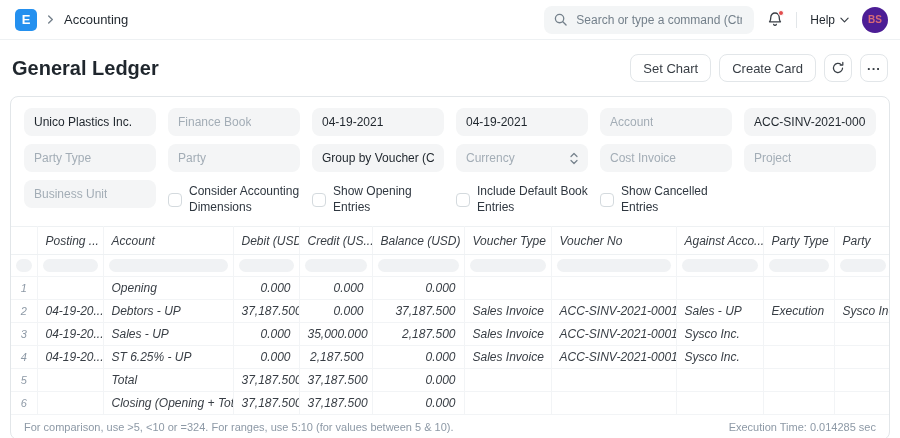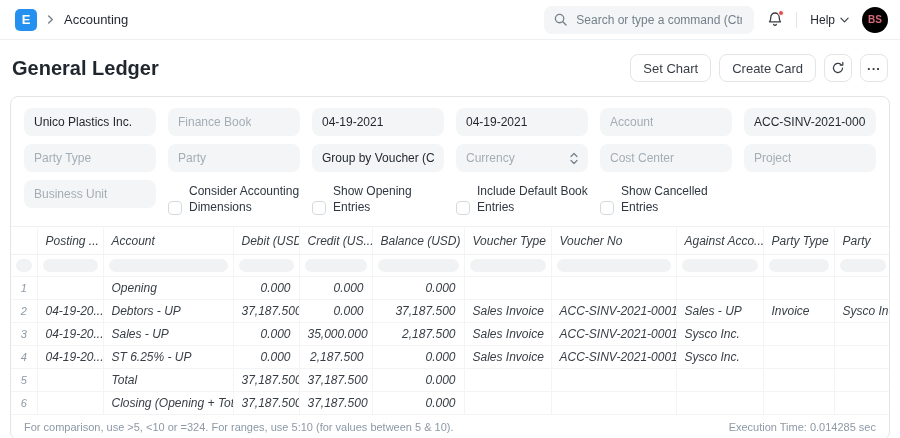--- a/index.html
+++ b/index.html
@@ -22,41 +22,41 @@
   .search-box { width:210px; height:28px; background:#f3f5f6; border-radius:8px;
     display:flex; align-items:center; gap:7px; padding:0 10px; }
   .search-box input { flex:1; border:none; outline:none; background:transparent;
     font-size:12px; color:#4c5a67; font-family:inherit; }
   .search-box input::placeholder { color:#74808b; }
   .bell-wrap { position:relative; display:flex; align-items:center; cursor:pointer; }
   .bell-dot { position:absolute; top:-1px; right:-1px; width:6px; height:6px;
     border-radius:50%; background:#e24c4c; border:1px solid #fff; }
   .nav-divider { width:1px; height:16px; background:#e2e6e9; }
   .help { display:flex; align-items:center; gap:5px; font-size:12px; color:#1f262d; cursor:pointer; }
-  .avatar { width:26px; height:26px; border-radius:50%; background:#000000; color:#d66a77;
+  .avatar { width:26px; height:26px; border-radius:50%; background:#4c1d95; color:#d66a77;
     font-size:10px; font-weight:bold; display:flex; align-items:center; justify-content:center; cursor:pointer; }
   
   .page-header { display:flex; align-items:center; justify-content:space-between; padding:14px 12px; }
   .page-title { margin:0; font-size:20px; font-weight:bold; color:#1f262d; }
   .actions { display:flex; align-items:center; gap:8px; }
   .btn { height:28px; padding:11px 12px; background:#fff; border:1px solid #e2e6e9; border-radius:8px;
     font-size:13px; color:#383e45; display:flex; align-items:center; justify-content:center; cursor:pointer; }
   .btn-icon { width:28px; padding:0; color:#383e45; }
   .btn-more { letter-spacing:1px; font-weight:bold; padding-bottom:6px; }
   
   .card { margin:0 10px; background:#fff; border:1px solid #e2e6e9; border-radius:8px; overflow:hidden; }
   .filters { padding:11px 13px; display:flex; flex-direction:column; gap:8px; }
   .filter-grid { display:grid; grid-template-columns:repeat(6,1fr); column-gap:12px; row-gap:8px; }
   .filter-input { height:28px; background:#f4f5f6; border-radius:8px; padding:0 10px;
     display:flex; align-items:center; justify-content:space-between; gap:4px;
     font-size:12px; color:#1f262d; overflow:hidden; cursor:text; }
   .filter-input.ph .fi-text { color:#a3adb6; }
   .fi-text { white-space:nowrap; overflow:hidden; }
   .fi-arrows { display:flex; flex:none; color:#74808b; }
-  .checkbox-item { display:flex; align-items:flex-end; gap:7px; padding-top:3px;
+  .checkbox-item { display:flex; align-items:center; gap:7px; padding-top:3px;
     font-size:12px; color:#2f3740; cursor:pointer; line-height:1.35; }
   .checkbox-box { flex:none; width:14px; height:14px; margin-top:1px; background:#fff;
     border:1px solid #d4dade; border-radius:4px; }
   
   .dt { width:100%; border-collapse:collapse; table-layout:fixed; border-top:1px solid #eef1f3;font-style:italic; }
   .dt th { height:28px; font-weight:normal; font-size:12px; color:#383e45; text-align:left;
     padding:0 8px; border-right:1px solid #f2f4f6; border-bottom:1px solid #eef1f3;
     white-space:nowrap; overflow:hidden; cursor:pointer; }
   .dt td { height:23px; font-size:12px; color:#383e45; padding:0 8px;
     border-right:1px solid #f2f4f6; border-bottom:1px solid #f2f4f6;
@@ -168,21 +168,21 @@
         <div class="filter-input ph">
           <span class="fi-text">Currency</span>
           <span class="fi-arrows">
             <svg width="8" height="13" viewBox="0 0 8 13" fill="none">
               <path d="M1 4.5L4 1.5l3 3" stroke="#74808b" stroke-width="1.2" stroke-linecap="round" stroke-linejoin="round"></path>
               <path d="M1 8.5l3 3 3-3" stroke="#74808b" stroke-width="1.2" stroke-linecap="round" stroke-linejoin="round"></path>
             </svg>
           </span>
         </div>
         <div class="filter-input ph">
-          <span class="fi-text">Cost Center</span>
+          <span class="fi-text">Cost Invoice</span>
         </div>
         <div class="filter-input ph">
           <span class="fi-text">Project</span>
         </div>
       </div>
     <div class="filter-grid" id="filter-row-3">
         <div class="filter-input ph">
           <span class="fi-text">Business Unit</span>
         </div>
         <label class="checkbox-item">
@@ -285,21 +285,21 @@
         <tr>
           <td class="idx">2</td>
           <td>04-19-20...</td>
           <td>Debtors - UP</td>
           <td class="right">37,187.500</td>
           <td class="right">0.000</td>
           <td class="right">37,187.500</td>
           <td>Sales Invoice</td>
           <td>ACC-SINV-2021-00010</td>
           <td>Sales - UP</td>
-          <td>Invoice</td>
+          <td>Execution</td>
           <td>Sysco Inc.</td>
         </tr>
         <tr>
           <td class="idx">3</td>
           <td>04-19-20...</td>
           <td>Sales - UP</td>
           <td class="right">0.000</td>
           <td class="right">35,000.000</td>
           <td class="right">2,187.500</td>
           <td>Sales Invoice</td>

